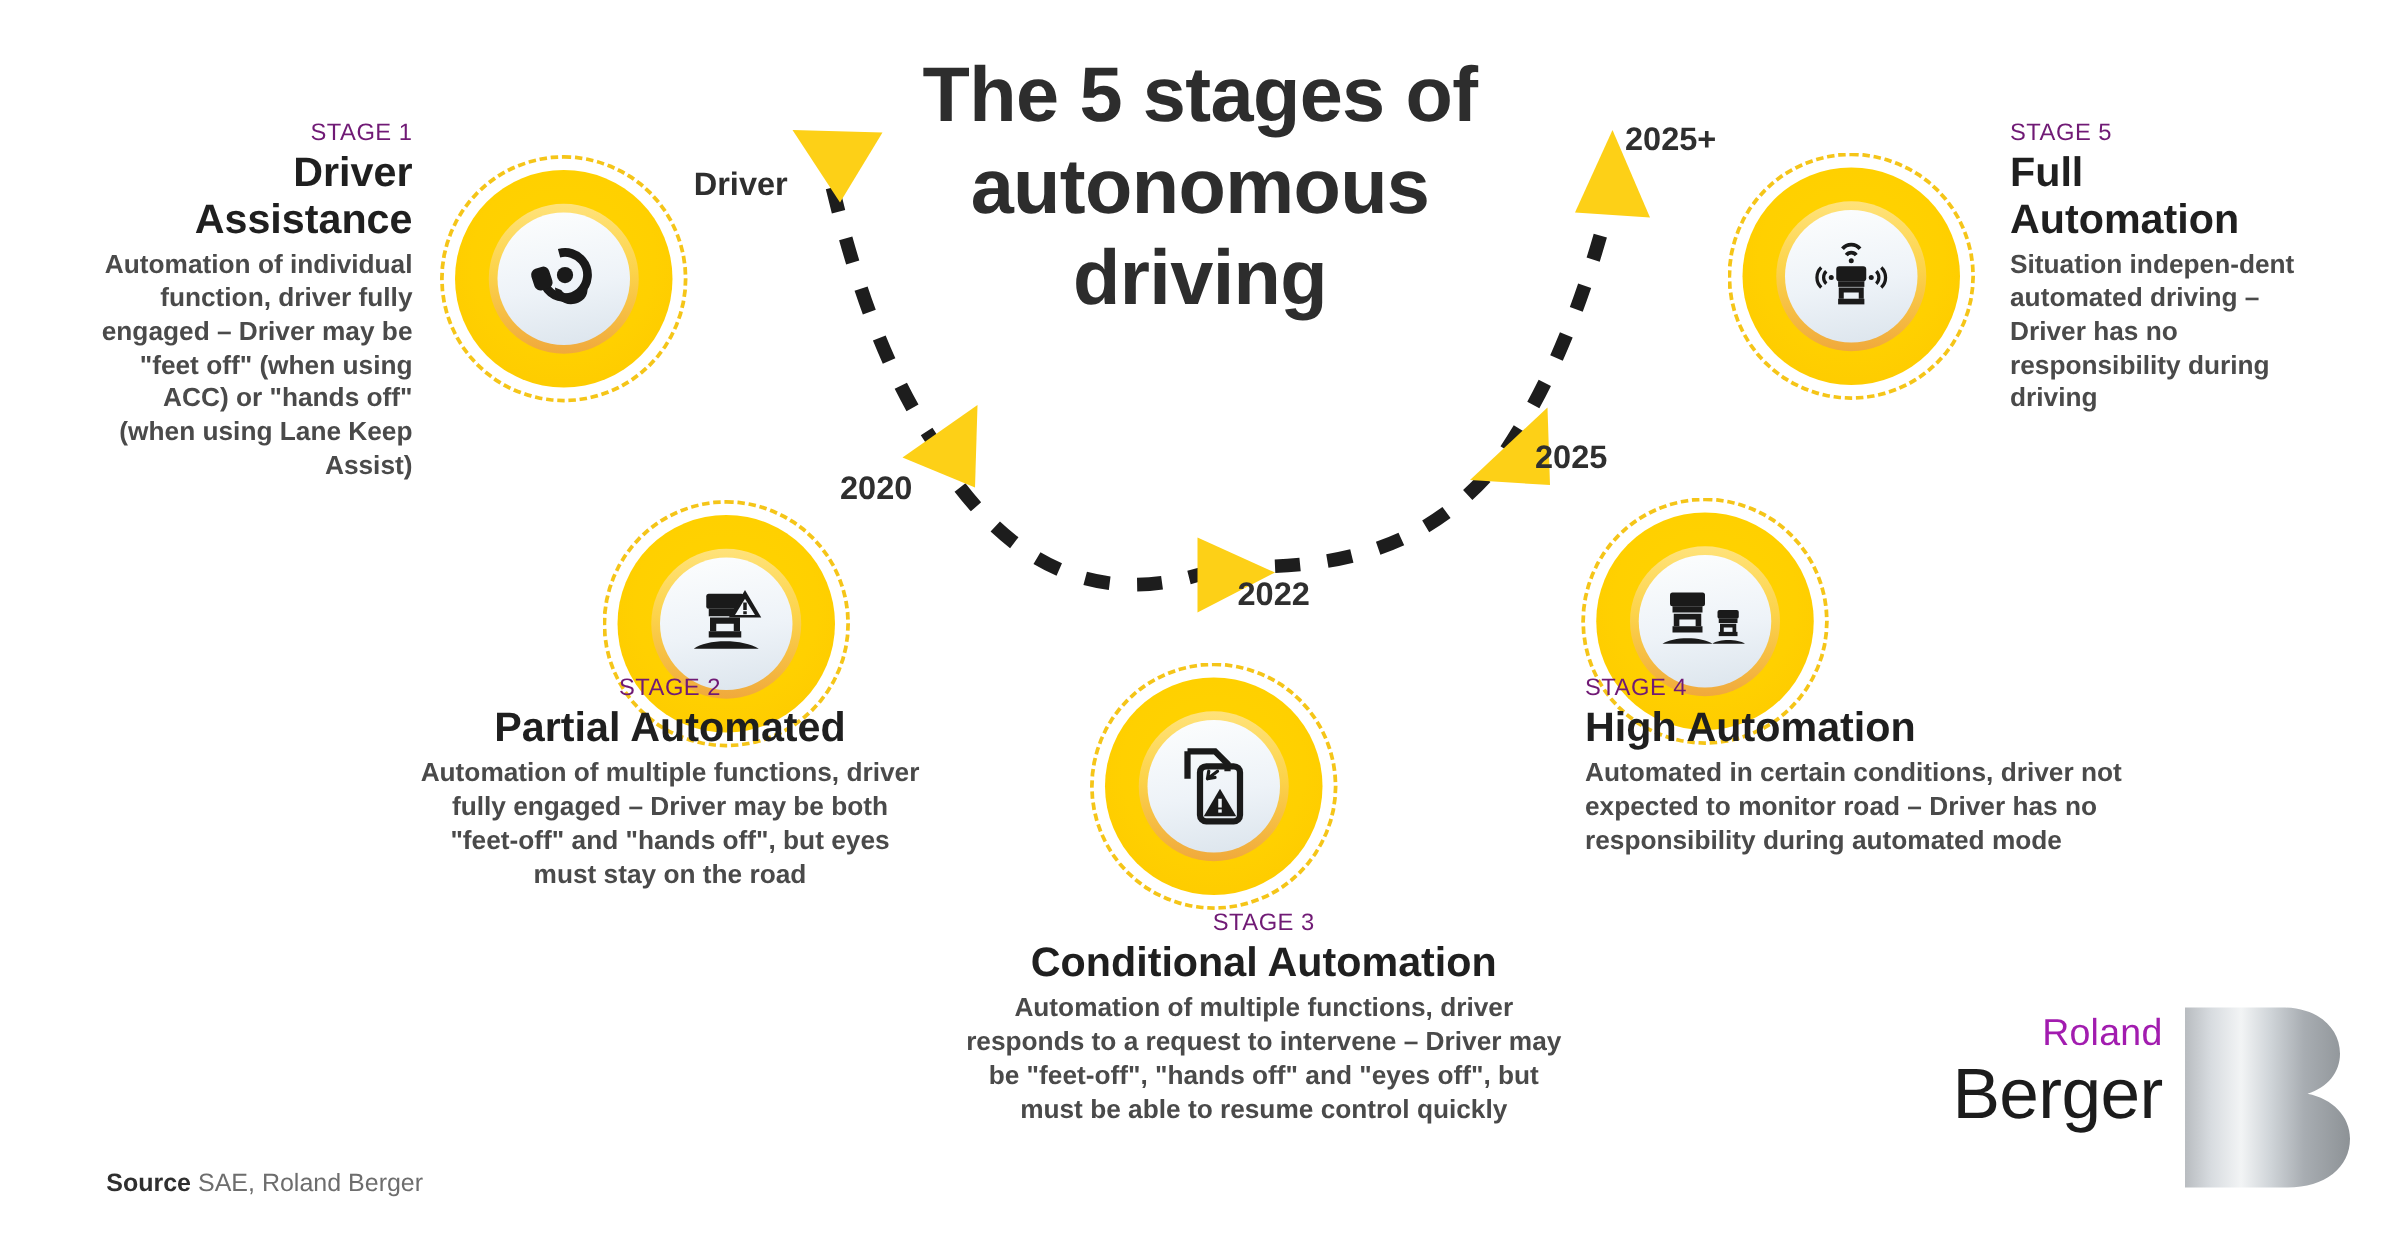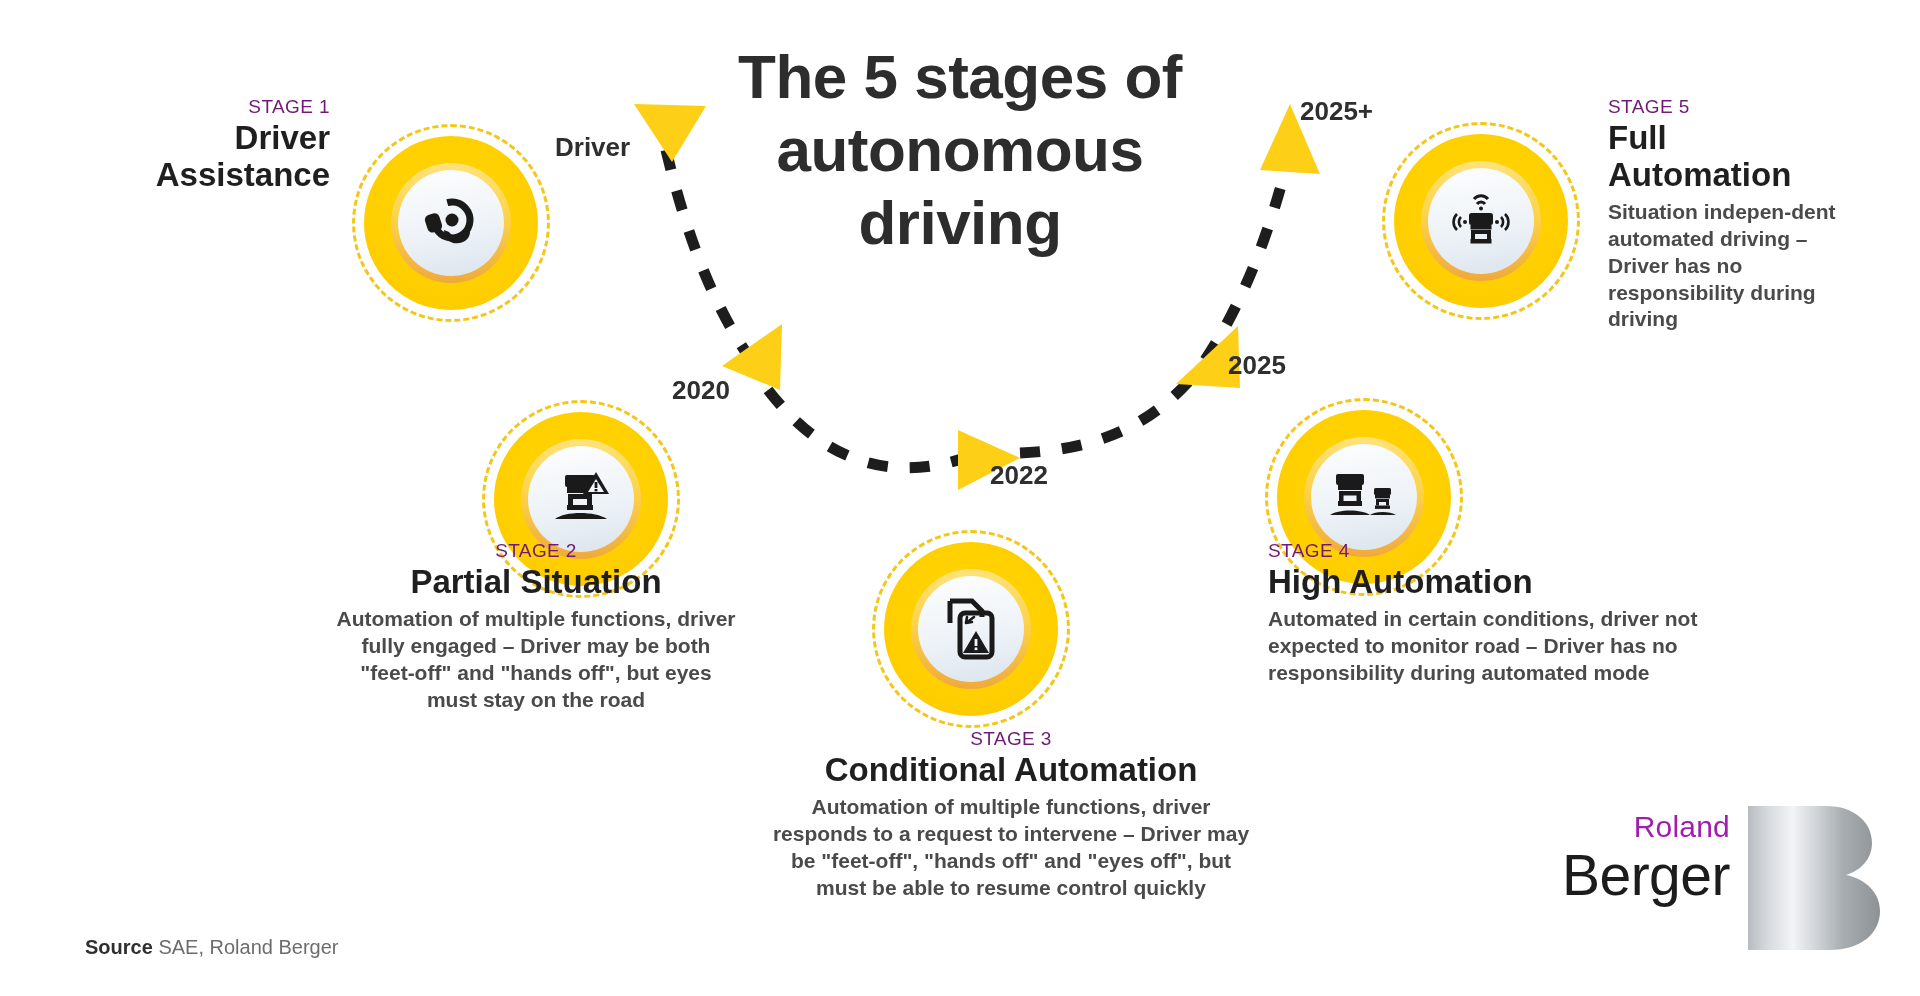--- a/index.html
+++ b/index.html
@@ -194,20 +194,21 @@
         <path d="M26 40 C26 51, 36 56, 45 52 C52 49, 54 41, 50 36 L44 42 C42 46, 34 47, 31 42 Z" fill="#1a1a1a"></path>
       </svg>
     </div>
   </div>
   <div class="stage-block align-right" style="left:80px;top:96px;width:250px;">
     <div class="stage-kicker">STAGE 1</div>
     <div class="stage-title">
       <div>Driver</div>
       <div>Assistance</div>
     </div>
+    <div class="stage-desc">Automation of individual function, driver fully engaged – Driver may be "feet off" (when using ACC) or "hands off" (when using Lane Keep Assist)</div>
   </div>
 
   <div class="stage-node" style="left:482px;top:400px;width:198px;height:198px;">
     <div class="dashed-ring" style="width:198px;height:198px;"></div>
     <div class="yellow-disc" style="left:12px;top:12px;width:174px;height:174px;"></div>
     <div class="inner-ring" style="left:39px;top:39px;width:120px;height:120px;"></div>
     <div class="icon-disc" style="left:46px;top:46px;width:106px;height:106px;">
       <svg width="68" height="64" viewBox="0 0 68 64">
         <rect x="18" y="8" width="30" height="12" rx="2" fill="#1a1a1a"></rect>
         <rect x="20" y="20" width="26" height="6" fill="#1a1a1a"></rect>
@@ -216,21 +217,21 @@
         <path d="M8 52 C18 44, 48 44, 60 52 Z" fill="#1a1a1a"></path>
         <polygon points="49,5 62,27 36,27" fill="#1a1a1a"></polygon>
         <polygon points="49,12 57,25 41,25" fill="#f2f6fa"></polygon>
         <rect x="47.6" y="15" width="2.8" height="6" fill="#1a1a1a"></rect>
         <rect x="47.6" y="22" width="2.8" height="2.4" fill="#1a1a1a"></rect>
       </svg>
     </div>
   </div>
   <div class="stage-block align-center" style="left:300px;top:540px;width:400px;">
     <div class="stage-kicker">STAGE 2</div>
-    <div class="stage-title">Partial Situation</div>
+    <div class="stage-title">Partial Automated</div>
     <div class="stage-desc">Automation of multiple functions, driver fully engaged – Driver may be both "feet-off" and "hands off", but eyes must stay on the road</div>
   </div>
 
   <div class="stage-node" style="left:872px;top:530px;width:198px;height:198px;">
     <div class="dashed-ring" style="width:198px;height:198px;"></div>
     <div class="yellow-disc" style="left:12px;top:12px;width:174px;height:174px;"></div>
     <div class="inner-ring" style="left:39px;top:39px;width:120px;height:120px;"></div>
     <div class="icon-disc" style="left:46px;top:46px;width:106px;height:106px;">
       <svg width="58" height="68" viewBox="0 0 58 68">
         <path d="M8 6 h22 l10 10 v6" fill="none" stroke="#1a1a1a" stroke-width="5" stroke-linejoin="miter"></path>

